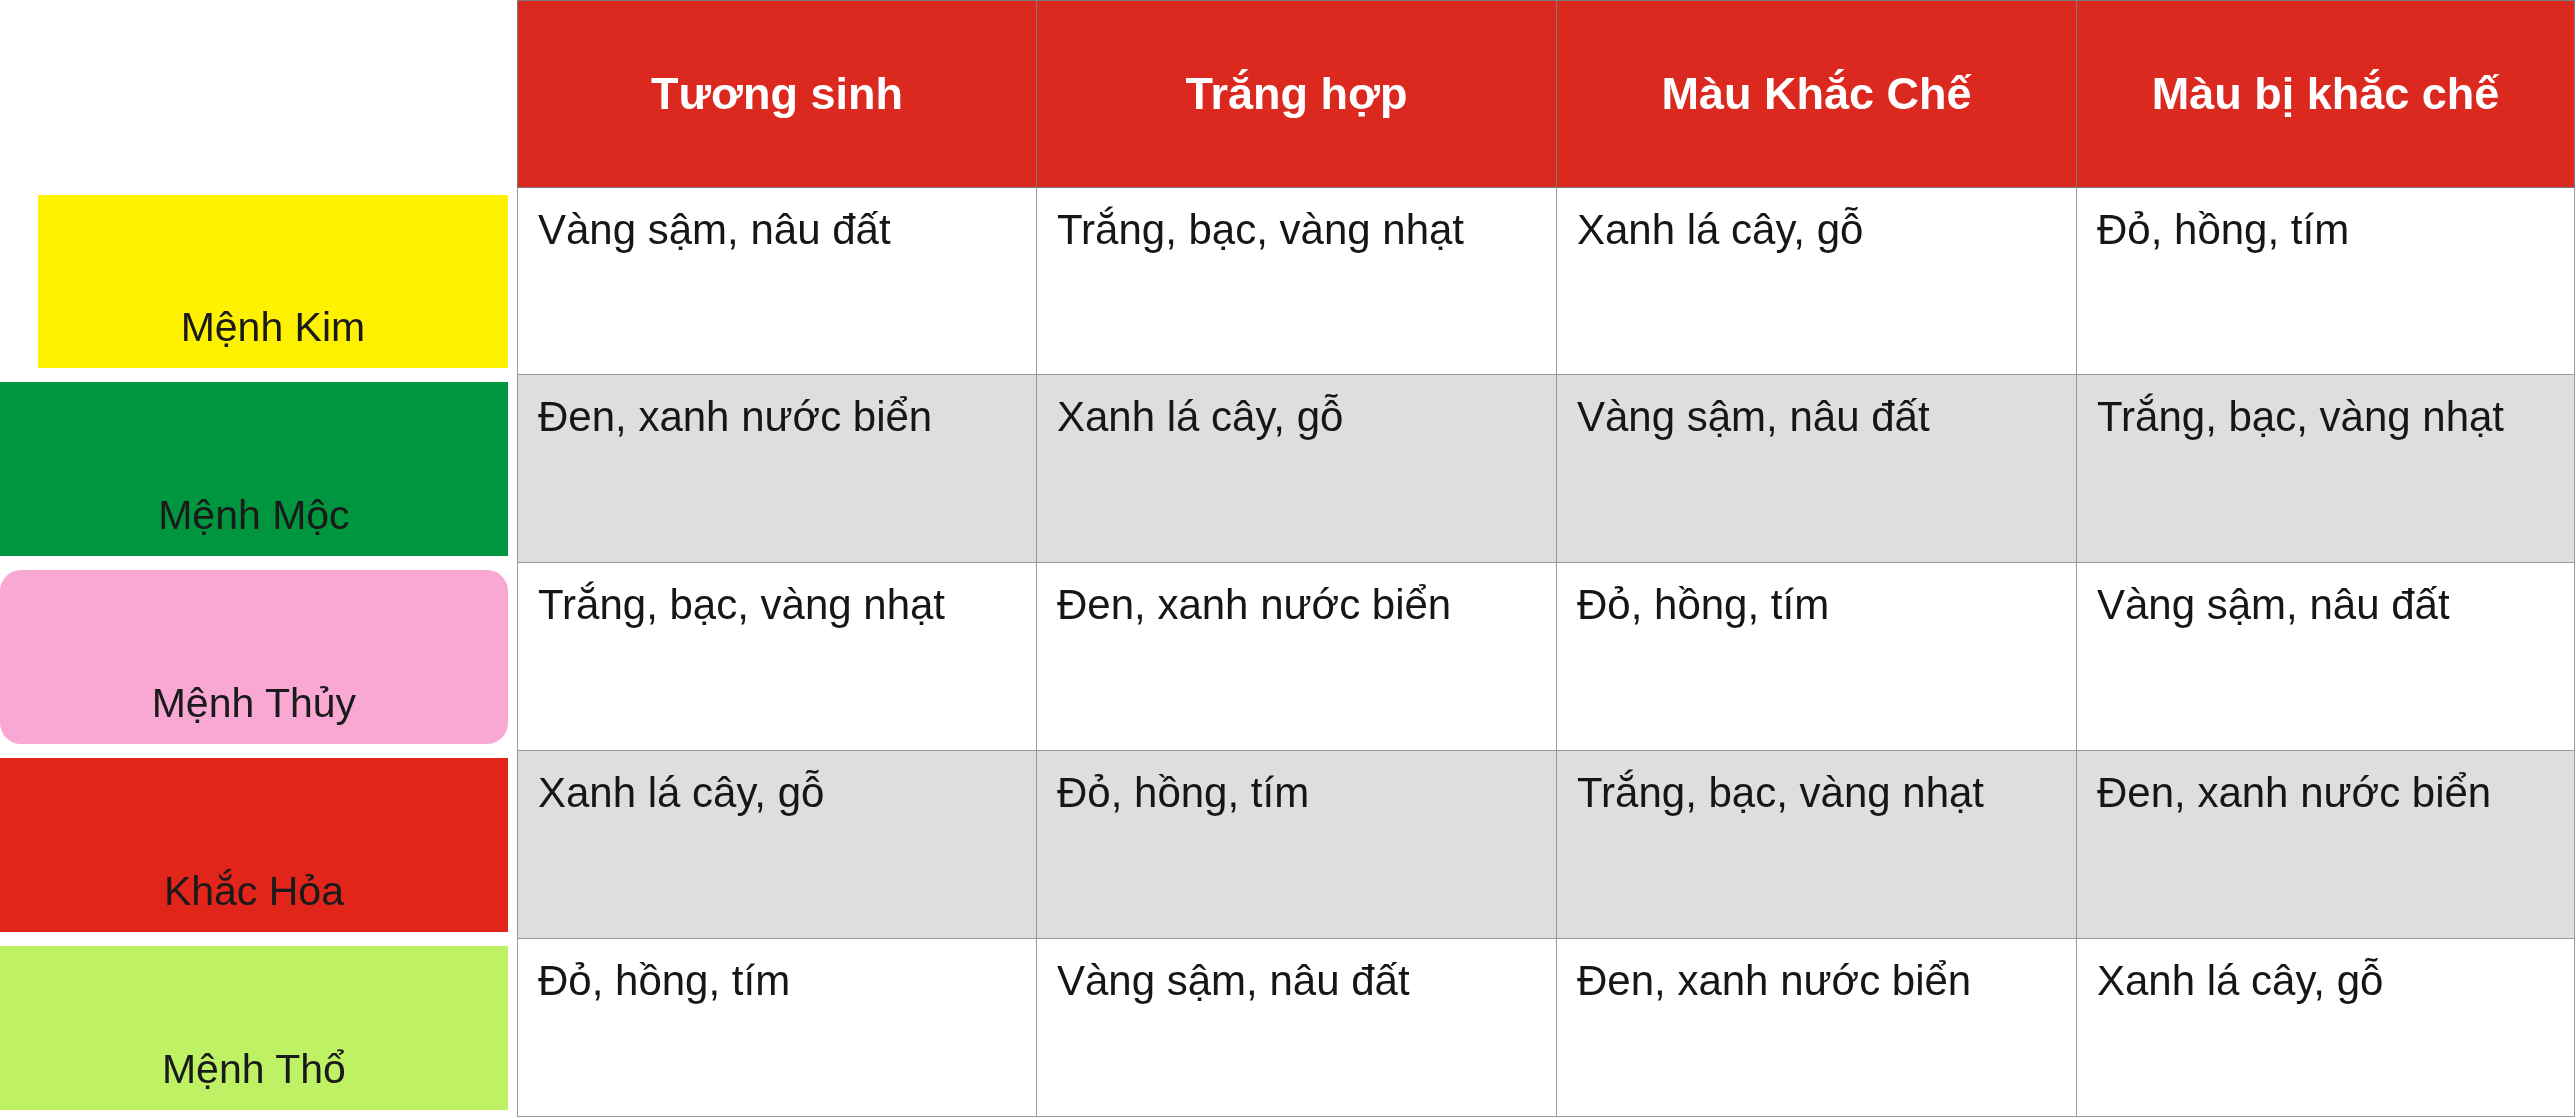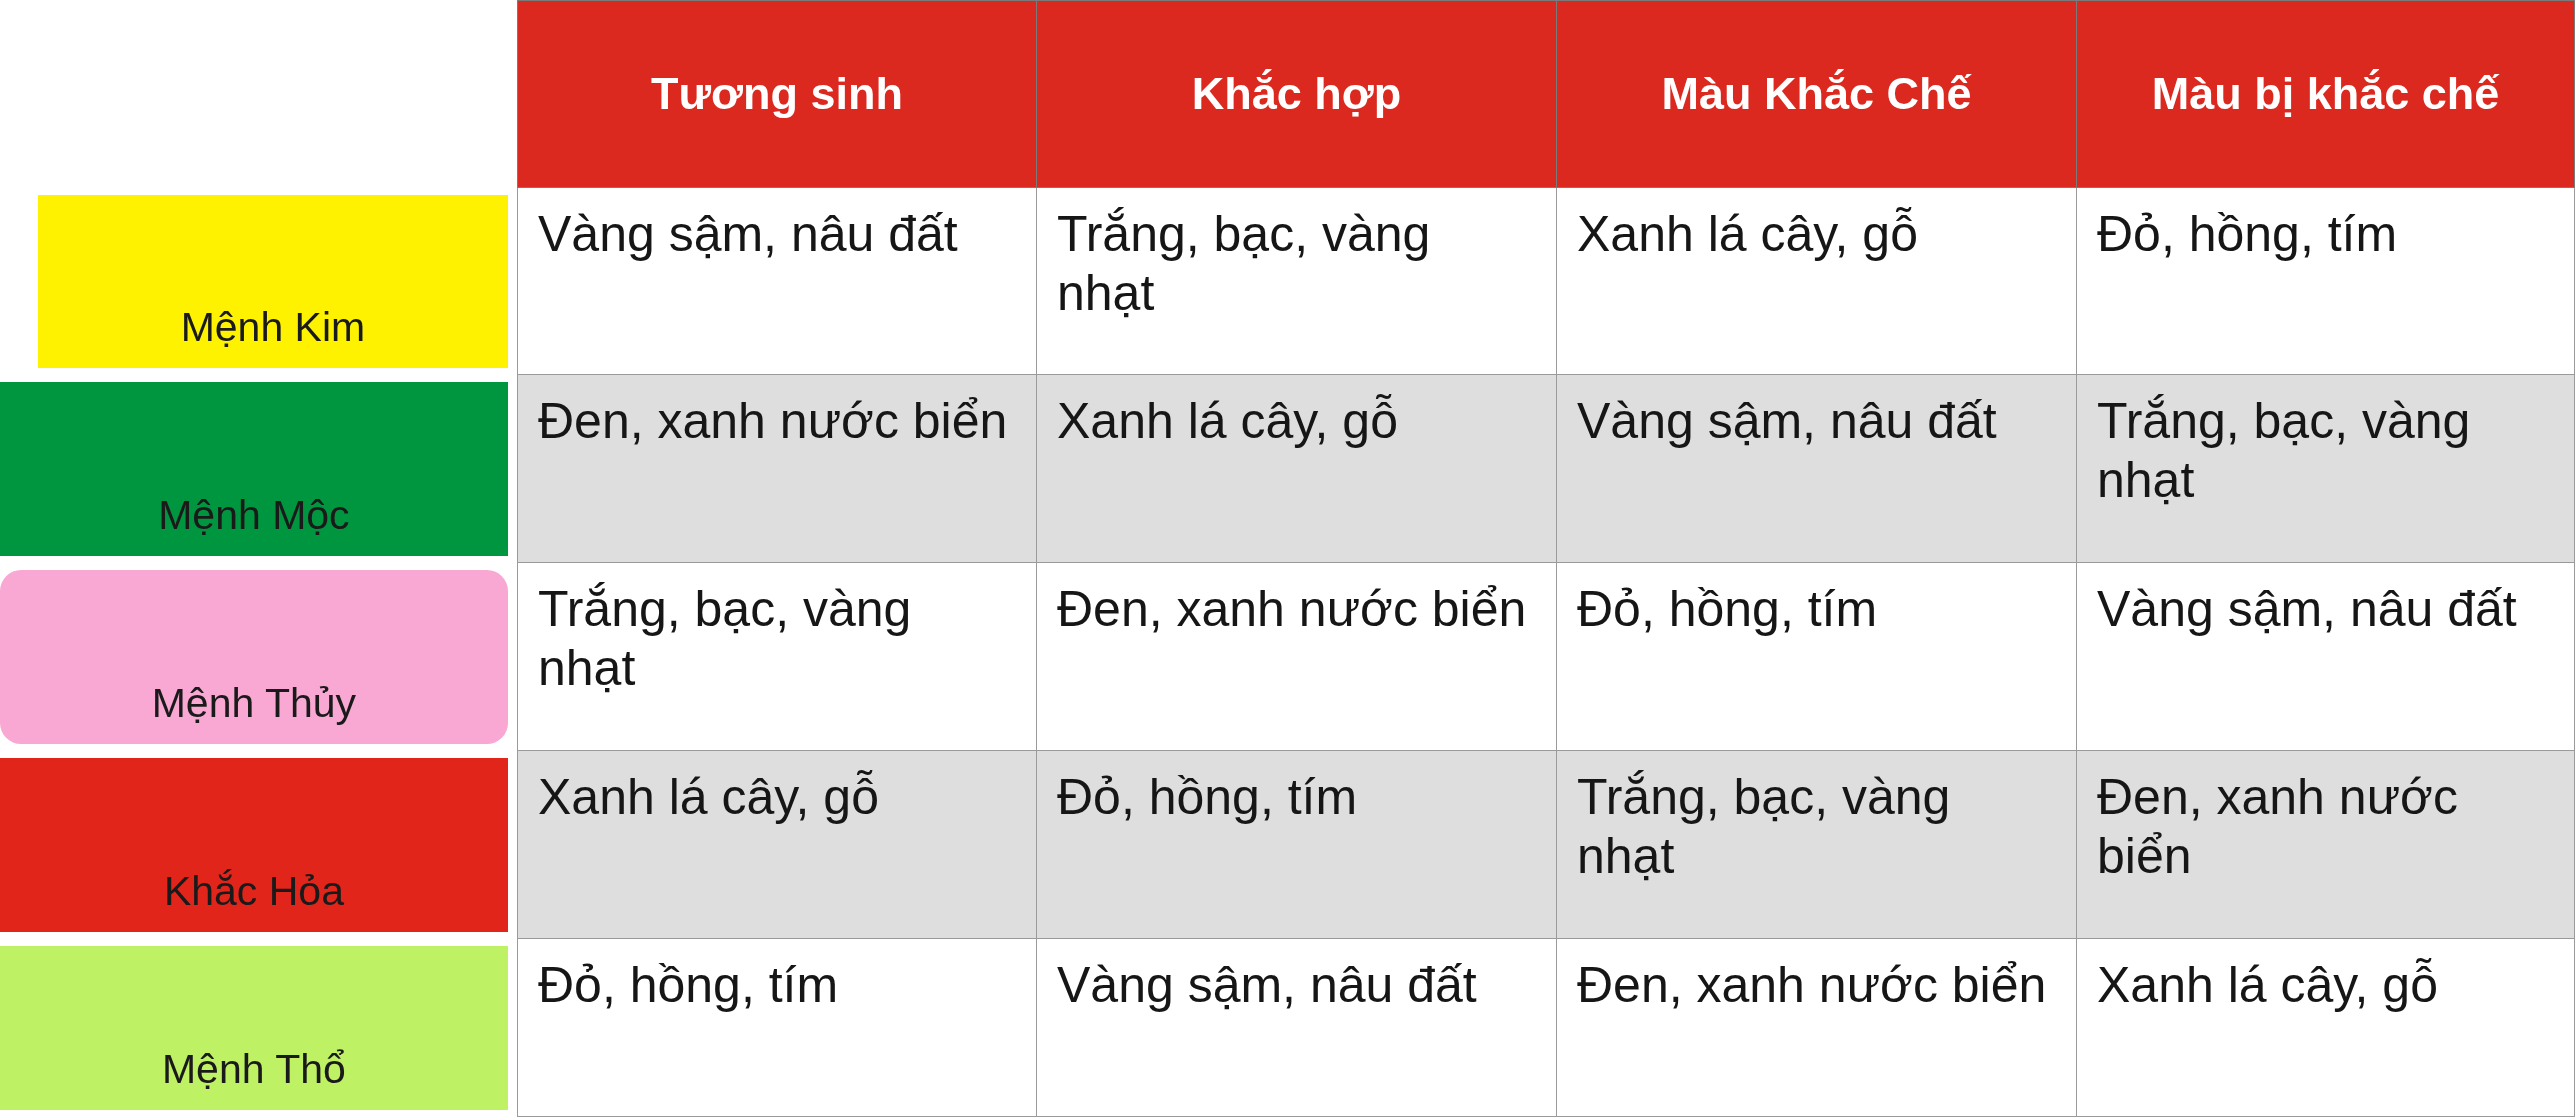--- a/index.html
+++ b/index.html
@@ -85,38 +85,38 @@
   }
   .header-cell.first-data { border-left: 1.8px solid #7a7a7a; }
   .header-cell.last-col { border-right: 1.8px solid #7a7a7a; }
 
   
   .data-cell {
     box-sizing: border-box;
     border-right: 1.8px solid #9a9a9a;
     border-bottom: 1.8px solid #9a9a9a;
     padding: 16.5px 20px 9.2px 20px;
-    font-size: 50px;
+    font-size: 42px;
     line-height: 1.18;
     color: #161616;
     background: #ffffff;
     overflow: hidden;
   }
   .data-cell.first-data { border-left: 1.8px solid #9a9a9a; }
   .data-cell.shaded { background: #DEDEDE; }
 </style>
 </head>
 <body>
 
 <div class="page">
   <div class="wuxing-table">
 
     <div class="swatch-cell swatch-corner"></div>
     <div class="header-cell first-data" style="background-color: rgb(220, 41, 32); color: rgb(255, 255, 255);">Tương sinh</div>
-    <div class="header-cell" style="background-color: rgb(220, 41, 32); color: rgb(255, 255, 255);">Khắc hợp</div>
+    <div class="header-cell" style="background-color: rgb(220, 41, 32); color: rgb(255, 255, 255);">Trắng hợp</div>
     <div class="header-cell" style="background-color: rgb(220, 41, 32); color: rgb(255, 255, 255);">Màu Khắc Chế</div>
     <div class="header-cell last-col" style="background-color: rgb(220, 41, 32); color: rgb(255, 255, 255);">Màu bị khắc chế</div>
 
     <div class="swatch-cell">
       <div class="swatch" style="background-color: rgb(255, 242, 0); margin-left: 38px;">
         <span class="swatch-label">Mệnh Kim</span>
       </div>
     </div>
     <div class="data-cell first-data">Vàng sậm, nâu đất</div>
     <div class="data-cell">Trắng, bạc, vàng nhạt</div>

